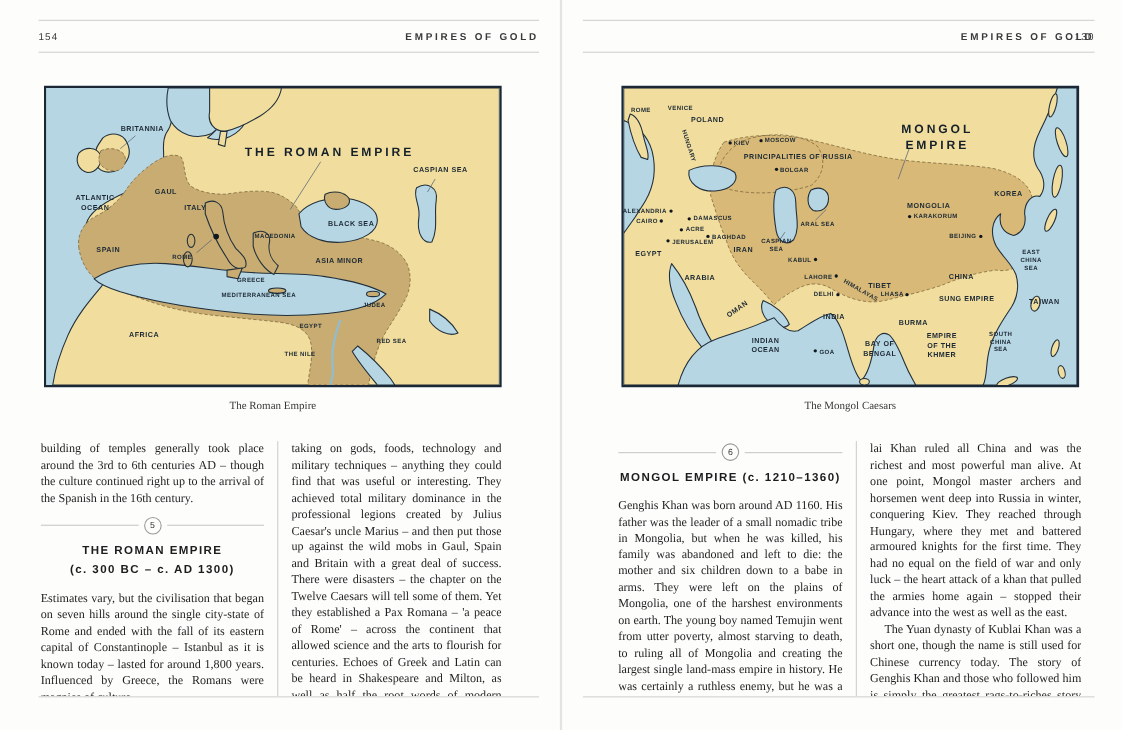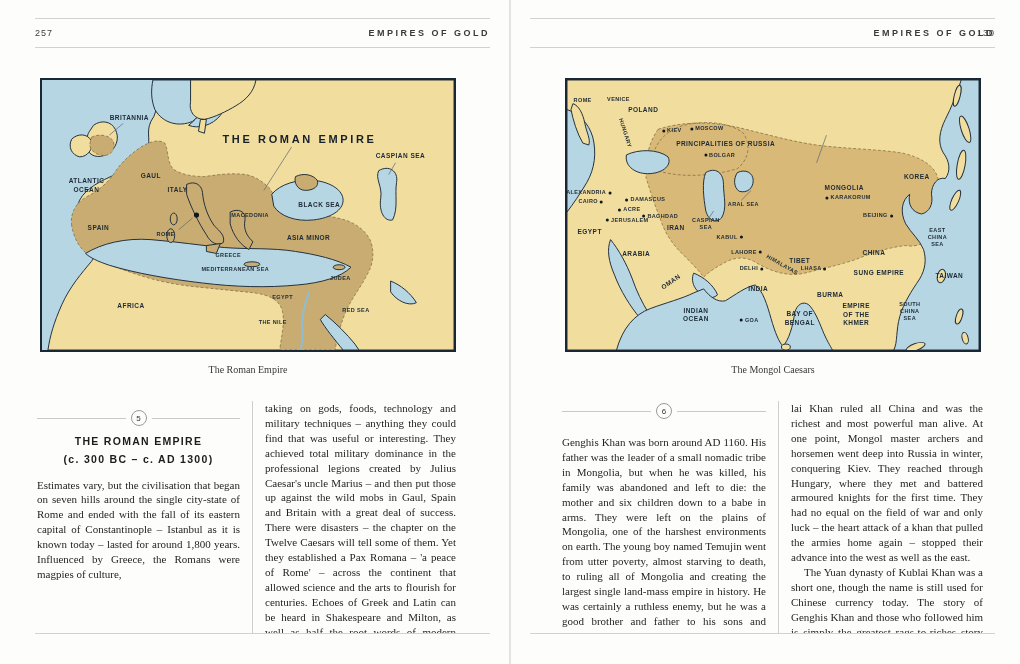--- a/index.html
+++ b/index.html
@@ -58,21 +58,21 @@
   .empire-edge{stroke:rgba(120,98,56,.85);stroke-width:.8;stroke-dasharray:3 2;stroke-linejoin:round;}
   .leader{stroke:#5a6673;stroke-width:.7;fill:none;}
 </style>
 </head>
 <body>
 
 <div class="spread">
 
   <div class="page page--left">
     <div class="page-header">
-      <span class="page-number">257</span>
+      <span class="page-number">154</span>
       <span class="running-head">EMPIRES OF GOLD</span>
     </div>
 
     <div class="map-figure">
       <svg viewBox="0 0 416 274" preserveAspectRatio="none">
         <rect x="0" y="0" width="416" height="274" fill="#b7d6e4"></rect>
 
         <path class="coast" fill="#f1dd9d" d="M118,0 C114,14 120,28 110,42 C104,54 112,64 104,74 C96,84 84,92 74,96 C60,102 44,110 38,122 C32,134 36,148 48,156 C56,161 66,163 74,166 C66,172 54,176 50,184 C40,196 28,210 20,228 C12,246 8,260 6,274 L416,274 L416,0 Z"></path>
 
         <path class="coast" fill="#b7d6e4" d="M112,0 L176,0 C172,16 166,32 152,42 C138,48 122,44 114,30 C110,20 110,10 112,0 Z"></path>
@@ -128,20 +128,21 @@
           <span class="map-label sm" style="left: 58.4%; top: 80.7%;"><span>EGYPT</span></span>
           <span class="map-label sm" style="left: 76.2%; top: 85.4%;"><span>RED SEA</span></span>
           <span class="map-label sm" style="left: 56%; top: 90.1%;"><span>THE NILE</span></span>
           <span class="map-label md" style="left: 21.6%; top: 83.6%;"><span>AFRICA</span></span>
         </div>
     </div>
     <div class="map-caption">The Roman Empire</div>
 
     <div class="text-area">
       <div class="col">
+        <p class="body-para">building of temples generally took place around the 3rd to 6th centuries AD – though the culture continued right up to the arrival of the Spanish in the 16th century.</p>
         <div class="section-divider">
           <span class="rule"></span>
           <span class="circle">5</span>
           <span class="rule"></span>
         </div>
         <div class="section-heading">THE ROMAN EMPIRE</div>
         <div class="section-heading">(c. 300 BC – c. AD 1300)</div>
         <div class="spacer-sm"></div>
         <p class="body-para">Estimates vary, but the civilisation that began on seven hills around the single city-state of Rome and ended with the fall of its eastern capital of Constantinople – Istanbul as it is known today – lasted for around 1,800 years. Influenced by Greece, the Romans were magpies of culture,</p>
       </div>
@@ -184,20 +185,21 @@
         <ellipse class="coast" fill="#f1dd9d" cx="396" cy="240" rx="3" ry="8" transform="rotate(18 396 240)"></ellipse>
         <ellipse class="coast" fill="#f1dd9d" cx="402" cy="262" rx="3" ry="6" transform="rotate(-14 402 262)"></ellipse>
         <ellipse class="coast" fill="#f1dd9d" cx="221" cy="271" rx="4.5" ry="3"></ellipse>
         <ellipse class="coast" fill="#f1dd9d" cx="352" cy="271" rx="10" ry="3.5" transform="rotate(-20 352 271)"></ellipse>
 
         <path class="leader" d="M262,56 L252,84"></path>
         <path class="leader" d="M176,122 L186,112"></path>
         <path class="leader" d="M142,142 L148,133"></path>
       </svg>
       <div class="label-layer">
+          <span class="map-label title" style="left: 69.2%; top: 16.8%;"><span>MONGOL EMPIRE</span></span>
           <span class="map-label sm" style="left: 3.8%; top: 7.7%;"><span>ROME</span></span>
           <span class="map-label sm" style="left: 12.5%; top: 7.3%;"><span>VENICE</span></span>
           <span class="map-label md" style="left: 18.5%; top: 11%;"><span>POLAND</span></span>
           <span class="map-label sm" style="left: 14%; top: 19.7%; transform: translate(-50%, -50%) rotate(72deg);"><span>HUNGARY</span></span>
           <span class="map-label sm" style="left: 25.2%; top: 19%;"><span class="dot"></span><span>KIEV</span></span>
           <span class="map-label sm" style="left: 33.7%; top: 18.2%;"><span class="dot"></span><span>MOSCOW</span></span>
           <span class="map-label md" style="left: 38.5%; top: 23.7%;"><span>PRINCIPALITIES OF RUSSIA</span></span>
           <span class="map-label sm" style="left: 36.8%; top: 28.1%;"><span class="dot"></span><span>BOLGAR</span></span>
           <span class="map-label sm" style="left: 5.5%; top: 42%;"><span>ALEXANDRIA</span><span class="dot"></span></span>
           <span class="map-label sm" style="left: 6%; top: 45.3%;"><span>CAIRO</span><span class="dot"></span></span>
@@ -245,20 +247,21 @@
     </div>
     <div class="map-caption">The Mongol Caesars</div>
 
     <div class="text-area">
       <div class="col">
         <div class="section-divider" style="margin-top:2px;">
           <span class="rule"></span>
           <span class="circle">6</span>
           <span class="rule"></span>
         </div>
+        <div class="section-heading">MONGOL EMPIRE (c. 1210–1360)</div>
         <div class="spacer-sm"></div>
         <p class="body-para">Genghis Khan was born around AD 1160. His father was the leader of a small nomadic tribe in Mongolia, but when he was killed, his family was abandoned and left to die: the mother and six children down to a babe in arms. They were left on the plains of Mongolia, one of the harshest environments on earth. The young boy named Temujin went from utter poverty, almost starving to death, to ruling all of Mongolia and creating the largest single land-mass empire in history. He was certainly a ruthless enemy, but he was a good brother and father to his sons and grandsons. His grandson Kub-</p>
       </div>
       <div class="col">
         <p class="body-para">lai Khan ruled all China and was the richest and most powerful man alive. At one point, Mongol master archers and horsemen went deep into Russia in winter, conquering Kiev. They reached through Hungary, where they met and battered armoured knights for the first time. They had no equal on the field of war and only luck – the heart attack of a khan that pulled the armies home again – stopped their advance into the west as well as the east.</p>
         <p class="body-para indent">The Yuan dynasty of Kublai Khan was a short one, though the name is still used for Chinese currency today. The story of Genghis Khan and those who followed him is simply the greatest rags-to-riches story in human history and a demonstration of how a single life can change the history of the world.</p>
       </div>
     </div>
     <div class="bottom-rule"></div>
   </div>

